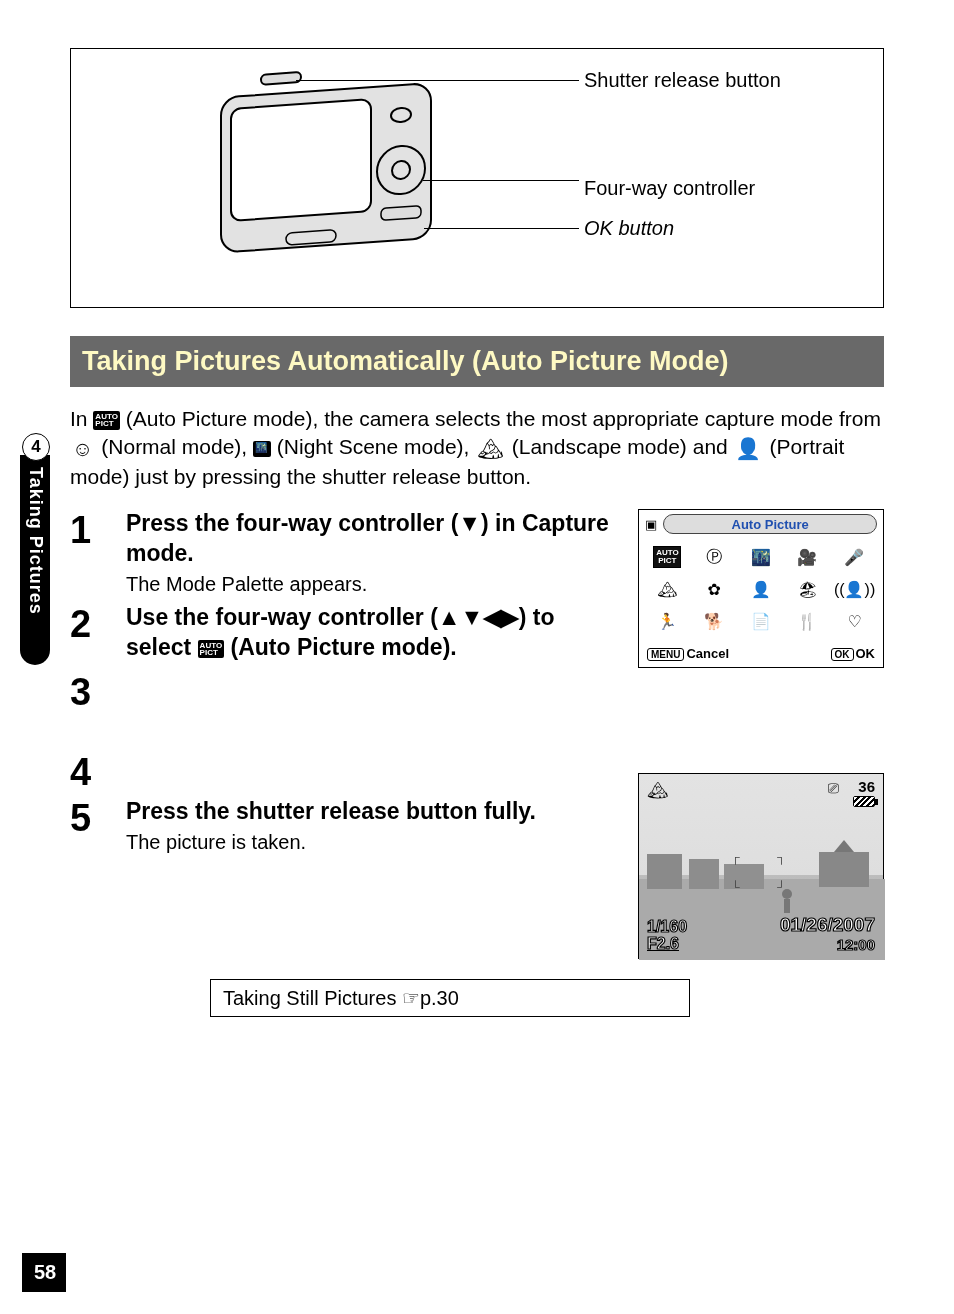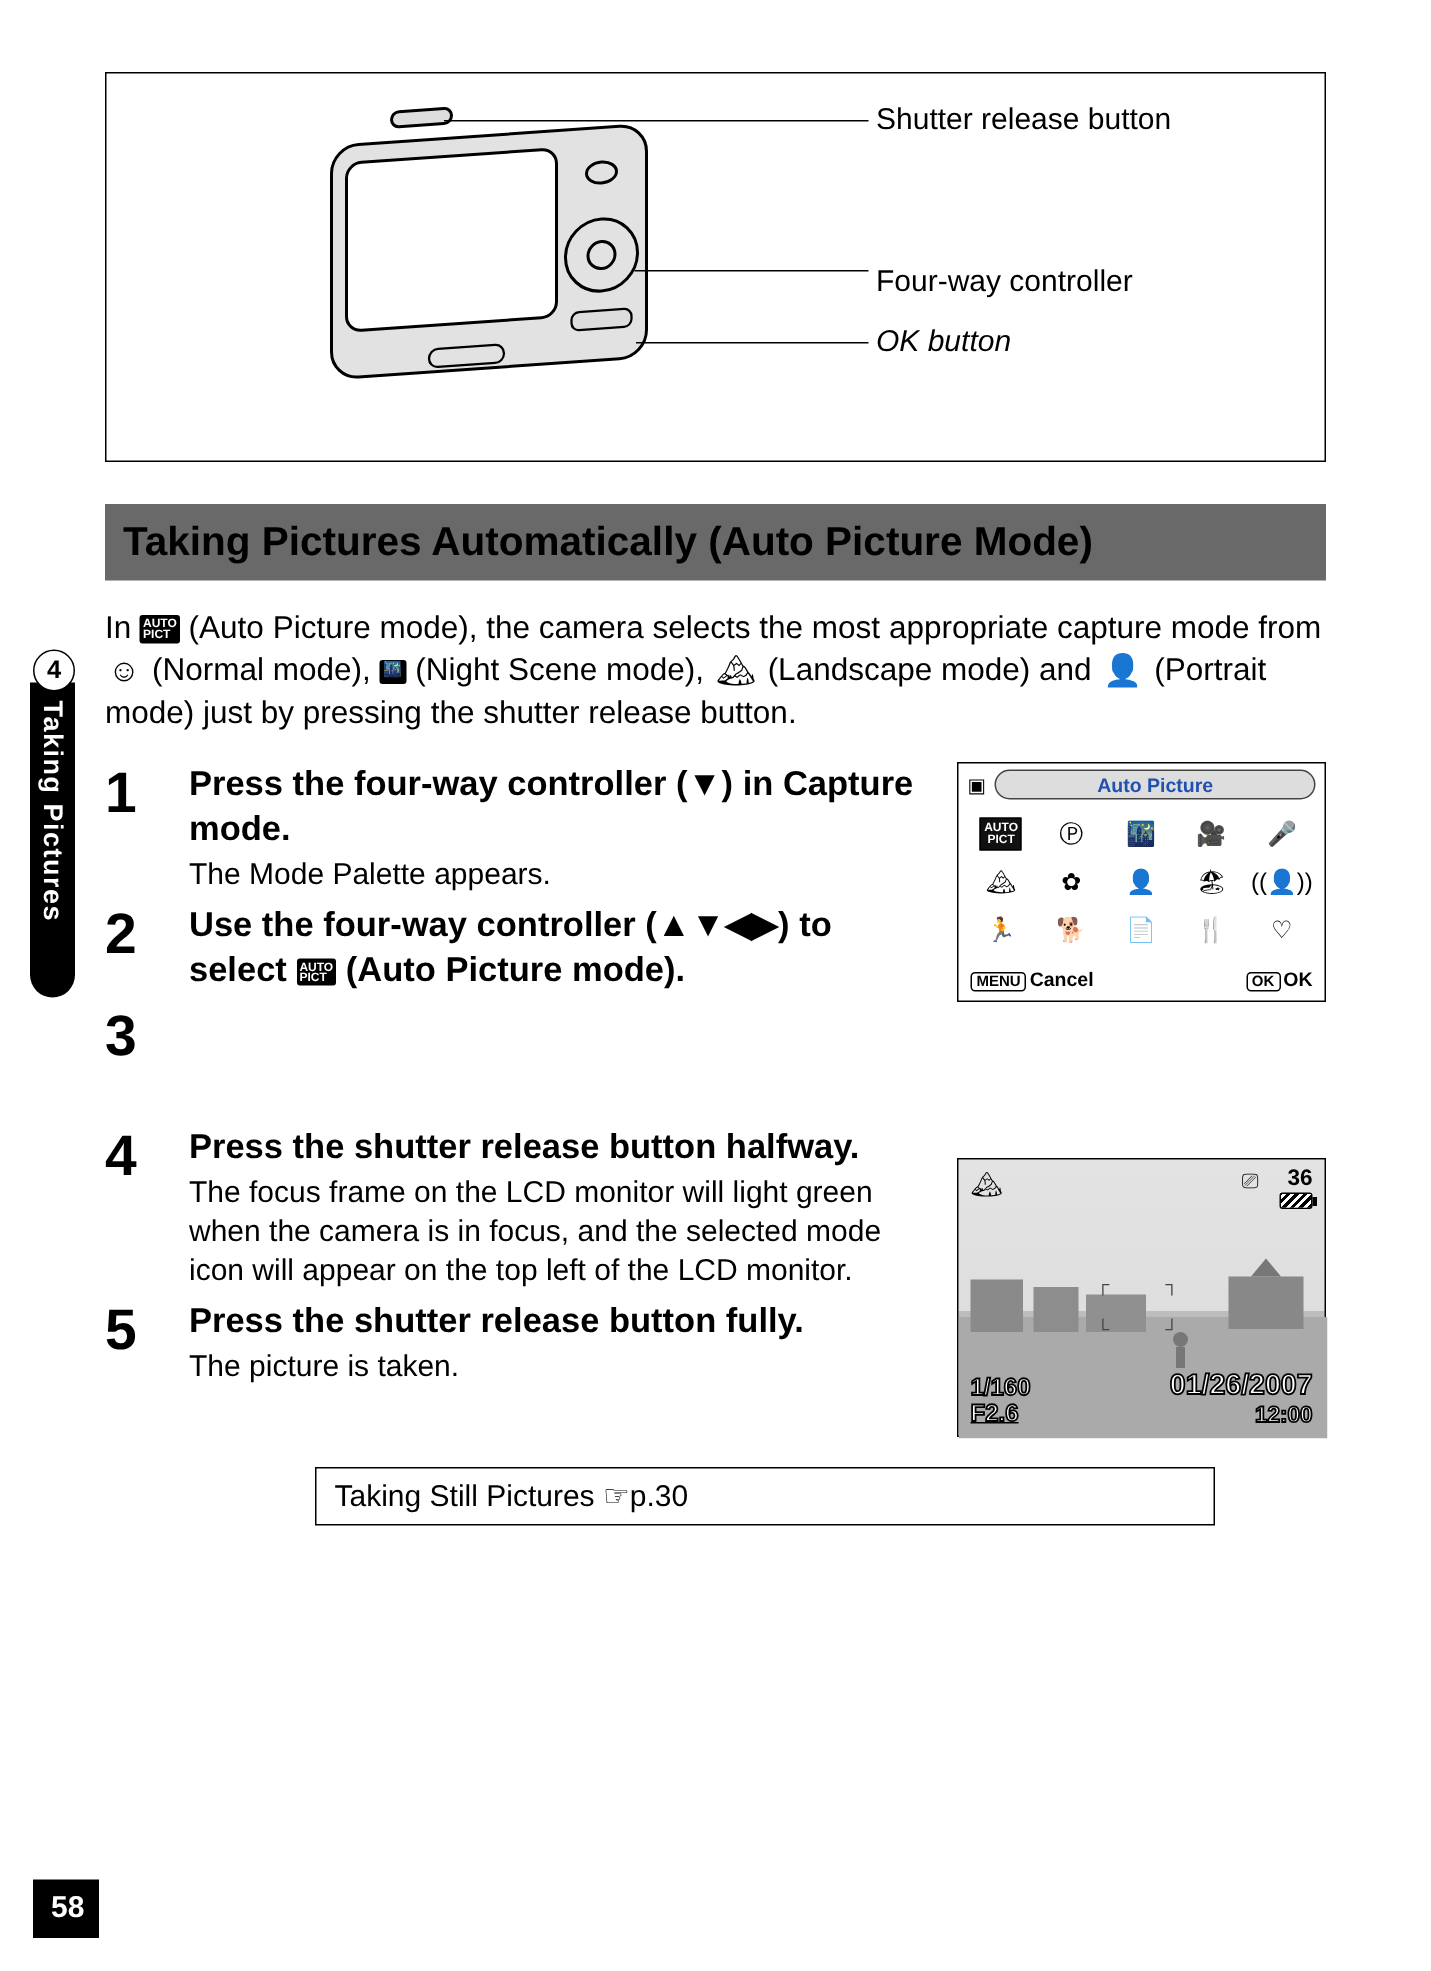--- a/index.html
+++ b/index.html
@@ -94,21 +94,21 @@
       height: 1px;
       background: #000;
     }
     .label-text {
       position: absolute;
       font-size: 20px;
       text-align: center;
     }
     .section-header {
       background: #696969;
-      color: #000000;
+      color: #fef9c3;
       font-size: 27px;
       font-weight: bold;
       padding: 10px 12px;
       margin-bottom: 18px;
     }
     .intro {
       font-size: 21px;
       line-height: 1.35;
       margin-bottom: 18px;
     }
@@ -236,21 +236,21 @@
       height: 14px;
       color: #444;
       font-weight: bold;
     }
     .footer-box {
       border: 1.5px solid #000;
       padding: 6px 12px;
       font-size: 20px;
       margin-top: 20px;
       margin-left: 140px;
-      width: 600px;
+      width: 480px;
     }
     .auto-pict-icon {
       display: inline-block;
       background: #000;
       color: #fff;
       font-size: 8px;
       font-weight: bold;
       padding: 2px 2px;
       border-radius: 2px;
       line-height: 0.9;
@@ -376,24 +376,20 @@
           <span><span class="key-box">OK</span><span>OK</span></span>
         </div>
       </div>
     </div>
   </div>
 
   <div class="step-row" style="margin-top:34px;">
     <div class="step-row-left">
       <div class="step">
         <div class="step-num">4</div>
-        <div class="step-body">
-          <div class="step-title">Press the shutter release button halfway.</div>
-          <div class="step-desc">The focus frame on the LCD monitor will light green when the camera is in focus, and the selected mode icon will appear on the top left of the LCD monitor.</div>
-        </div>
       </div>
 
       <div class="step">
         <div class="step-num">5</div>
         <div class="step-body">
           <div class="step-title">Press the shutter release button fully.</div>
           <div class="step-desc">The picture is taken.</div>
         </div>
       </div>
     </div>

